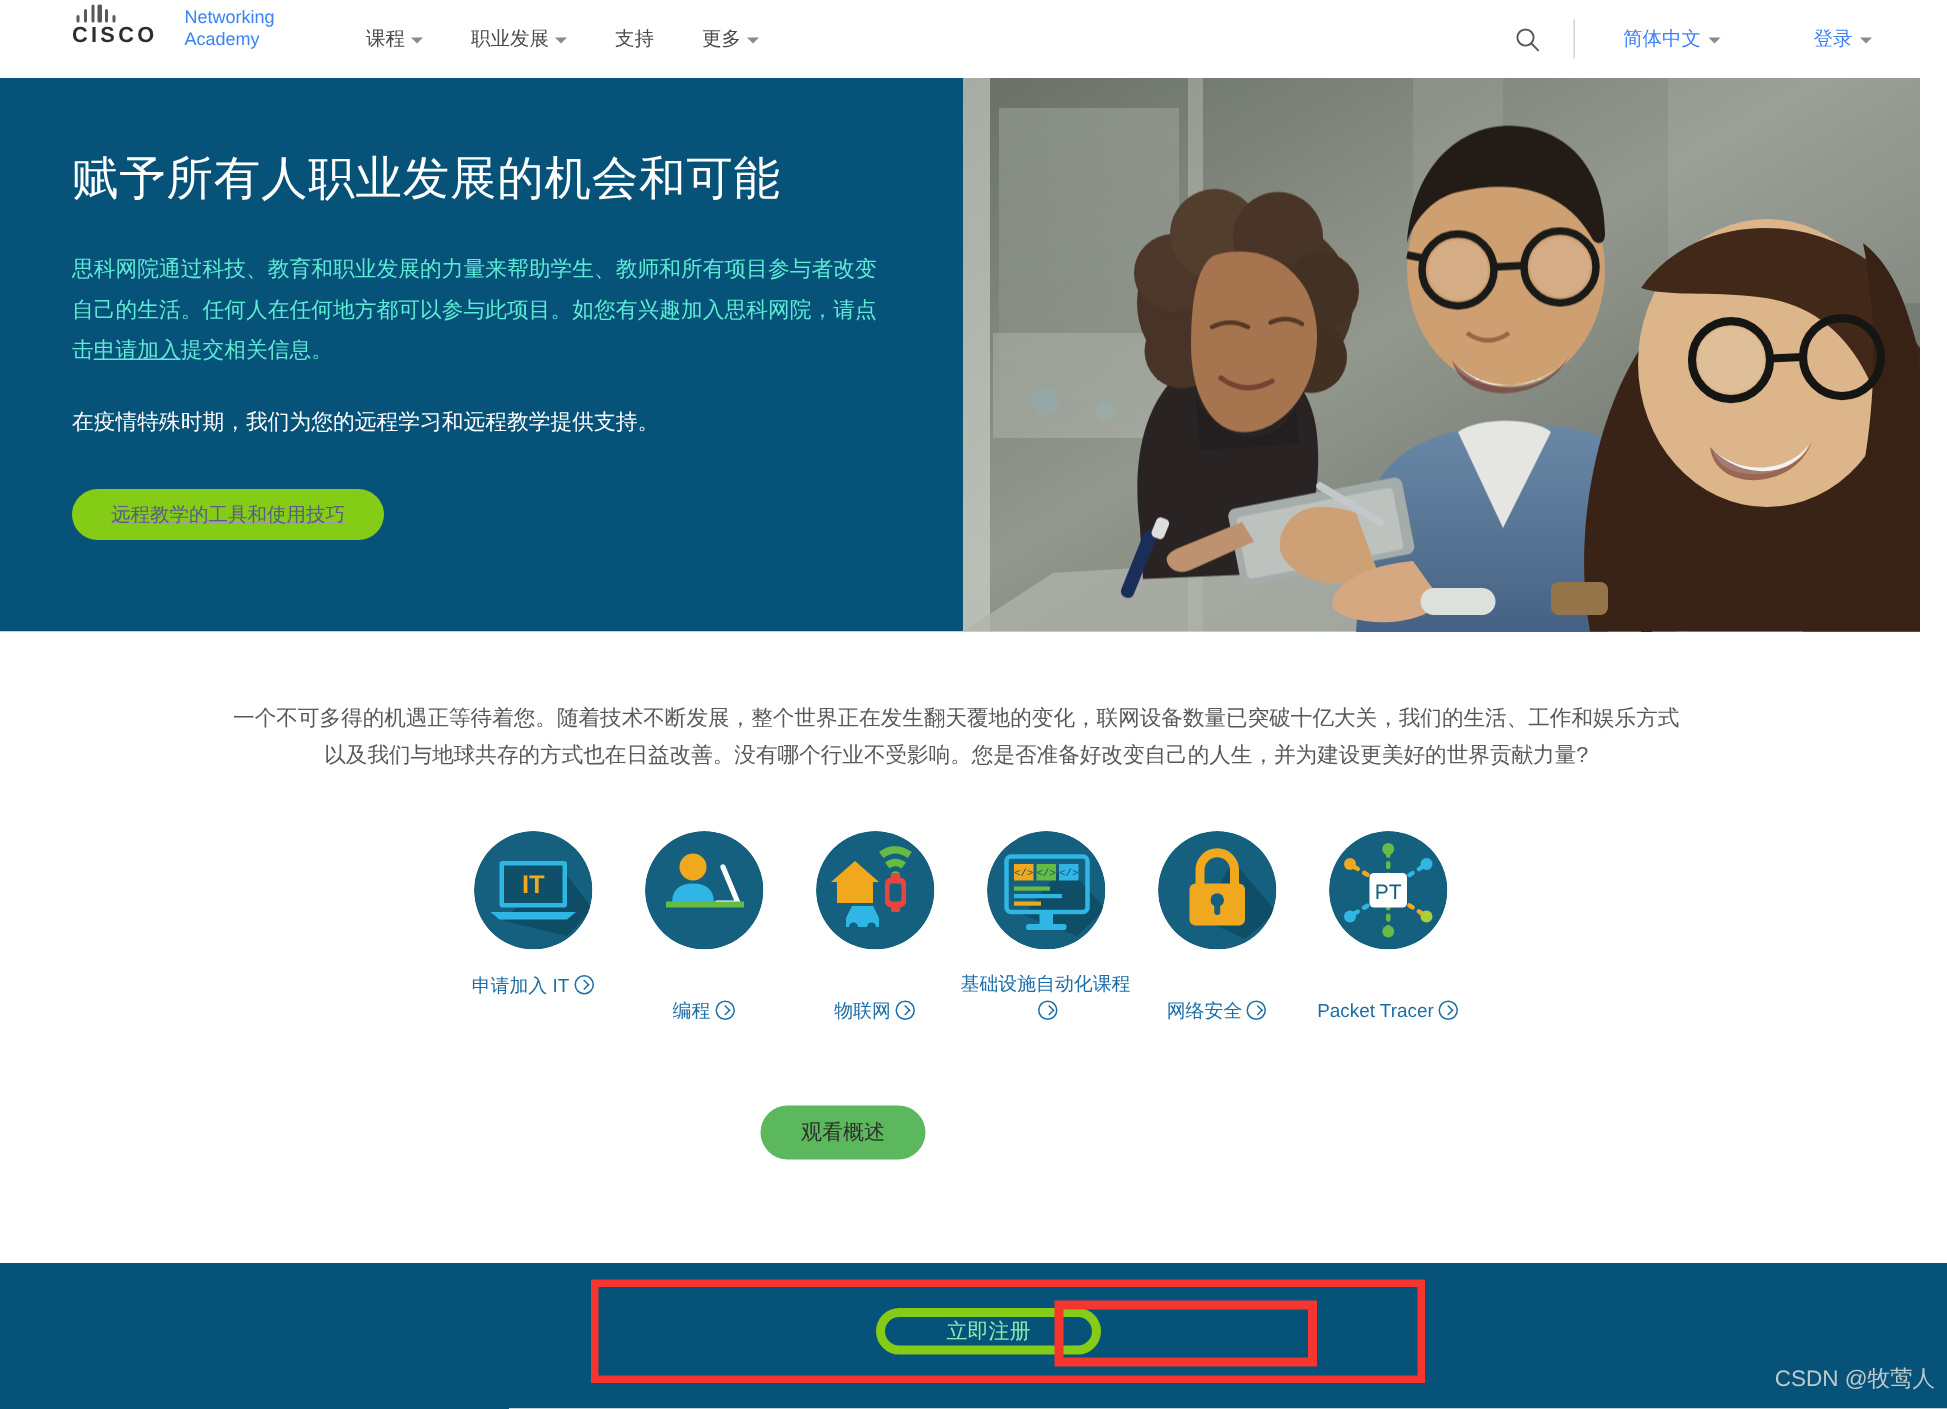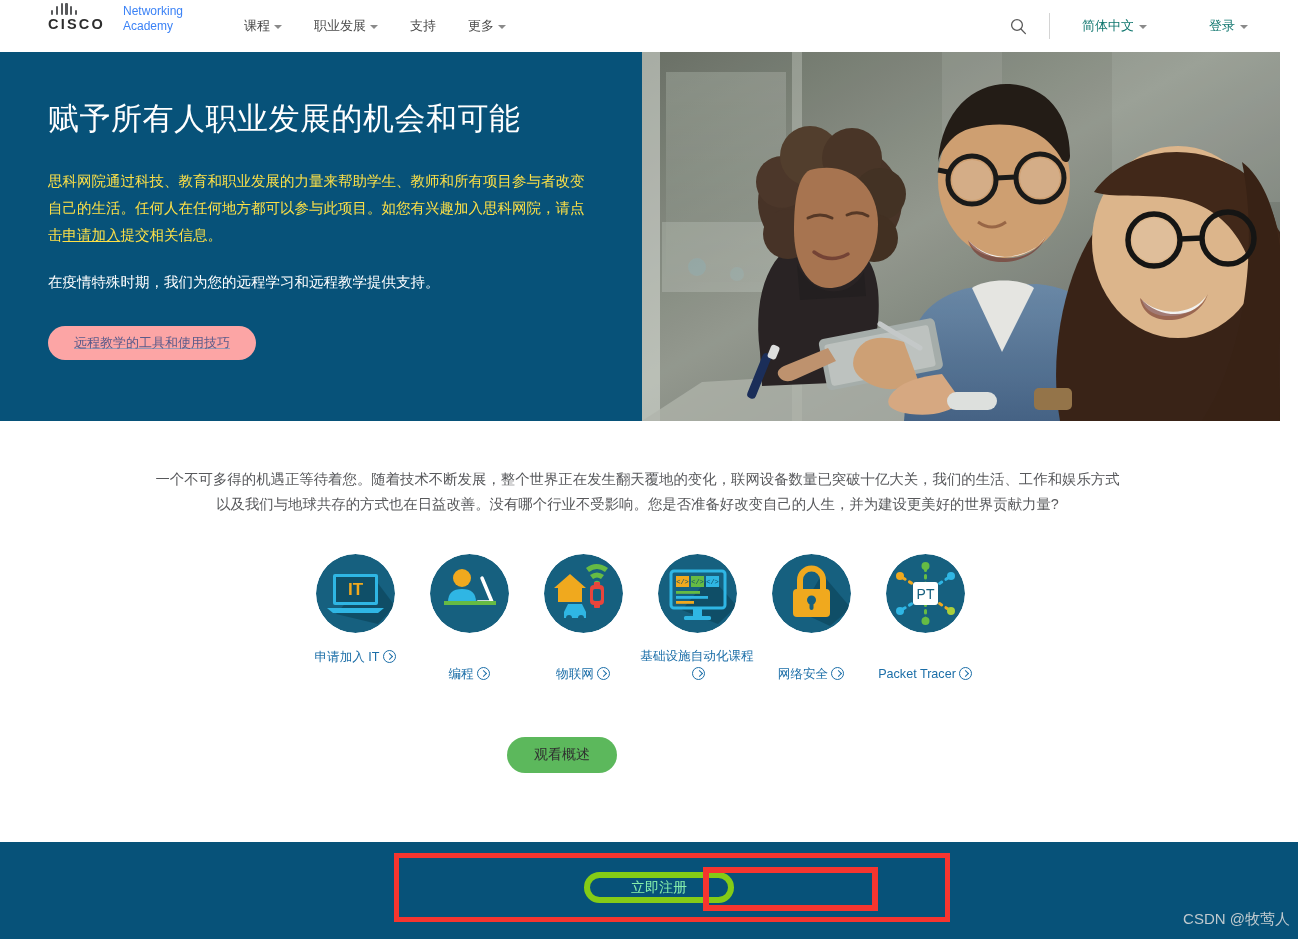--- a/index.html
+++ b/index.html
@@ -39,39 +39,39 @@
     font-size: 13px; color: #4a4a4a; padding: 0 16px; cursor: pointer; white-space: nowrap;
   }
   .caret {
     width: 0; height: 0; border-left: 4px solid transparent; border-right: 4px solid transparent;
     border-top: 4px solid #8a8a8a; position: relative; top: 1px;
   }
 
   .header-right { position: absolute; right: 40px; top: 0; height: 52px; display: flex; align-items: center; }
   .search-btn { width: 30px; height: 30px; display: flex; align-items: center; justify-content: center; cursor: pointer; }
   .vdiv { width: 1px; height: 26px; background: #d4d4d4; margin: 0 22px 0 16px; }
-  .hr-item { display: flex; align-items: center; gap: 5px; font-size: 13px; color: #0f766e; cursor: pointer; padding: 0 10px; white-space: nowrap; }
+  .hr-item { display: flex; align-items: center; gap: 5px; font-size: 13px; color: #3b82f6; cursor: pointer; padding: 0 10px; white-space: nowrap; }
   .hr-gap { width: 42px; }
 
   
   .hero { position: absolute; top: 52px; left: 0; width: 1298px; height: 369px; }
   .hero-left { position: absolute; left: 0; top: 0; width: 642px; height: 369px; background: #075279; }
   .hero-inner { position: absolute; left: 48px; top: 0; width: 560px; }
   .hero-title {
     margin-top: 48px; font-size: 31px; color: #ffffff; font-weight: normal;
     letter-spacing: 0.5px; line-height: 1.25;
   }
   .hero-p {
-    margin-top: 29px; font-size: 14.5px; color: #fde047; line-height: 27px; width: 545px;
+    margin-top: 29px; font-size: 14.5px; color: #5eead4; line-height: 27px; width: 545px; font-family: Liberation Mono, monospace;
   }
   .hero-p2 { margin-top: 20px; font-size: 14.5px; color: #ffffff; line-height: 27px; }
   .ul { text-decoration: underline; }
   .hero-btn {
     margin-top: 30px; display: inline-flex; align-items: center; justify-content: center;
-    height: 34px; padding: 16px 26px; background: #fca5a5; color: #5b5b8a;
+    height: 34px; padding: 16px 26px; background: #84cc16; color: #5b5b8a;
     border-radius: 17px; font-size: 13px; cursor: pointer; text-decoration: underline;
     text-decoration-color: #9a9ab5;
   }
 
   .hero-photo {
     position: absolute; left: 642px; top: 0; width: 638px; height: 369px; overflow: hidden;
     background: #3b4140;
   }
   .hero-photo svg { display: block; width: 638px; height: 369px; }
   .hero-right-edge { position: absolute; left: 1280px; top: 0; width: 18px; height: 369px; background: #ffffff; }

